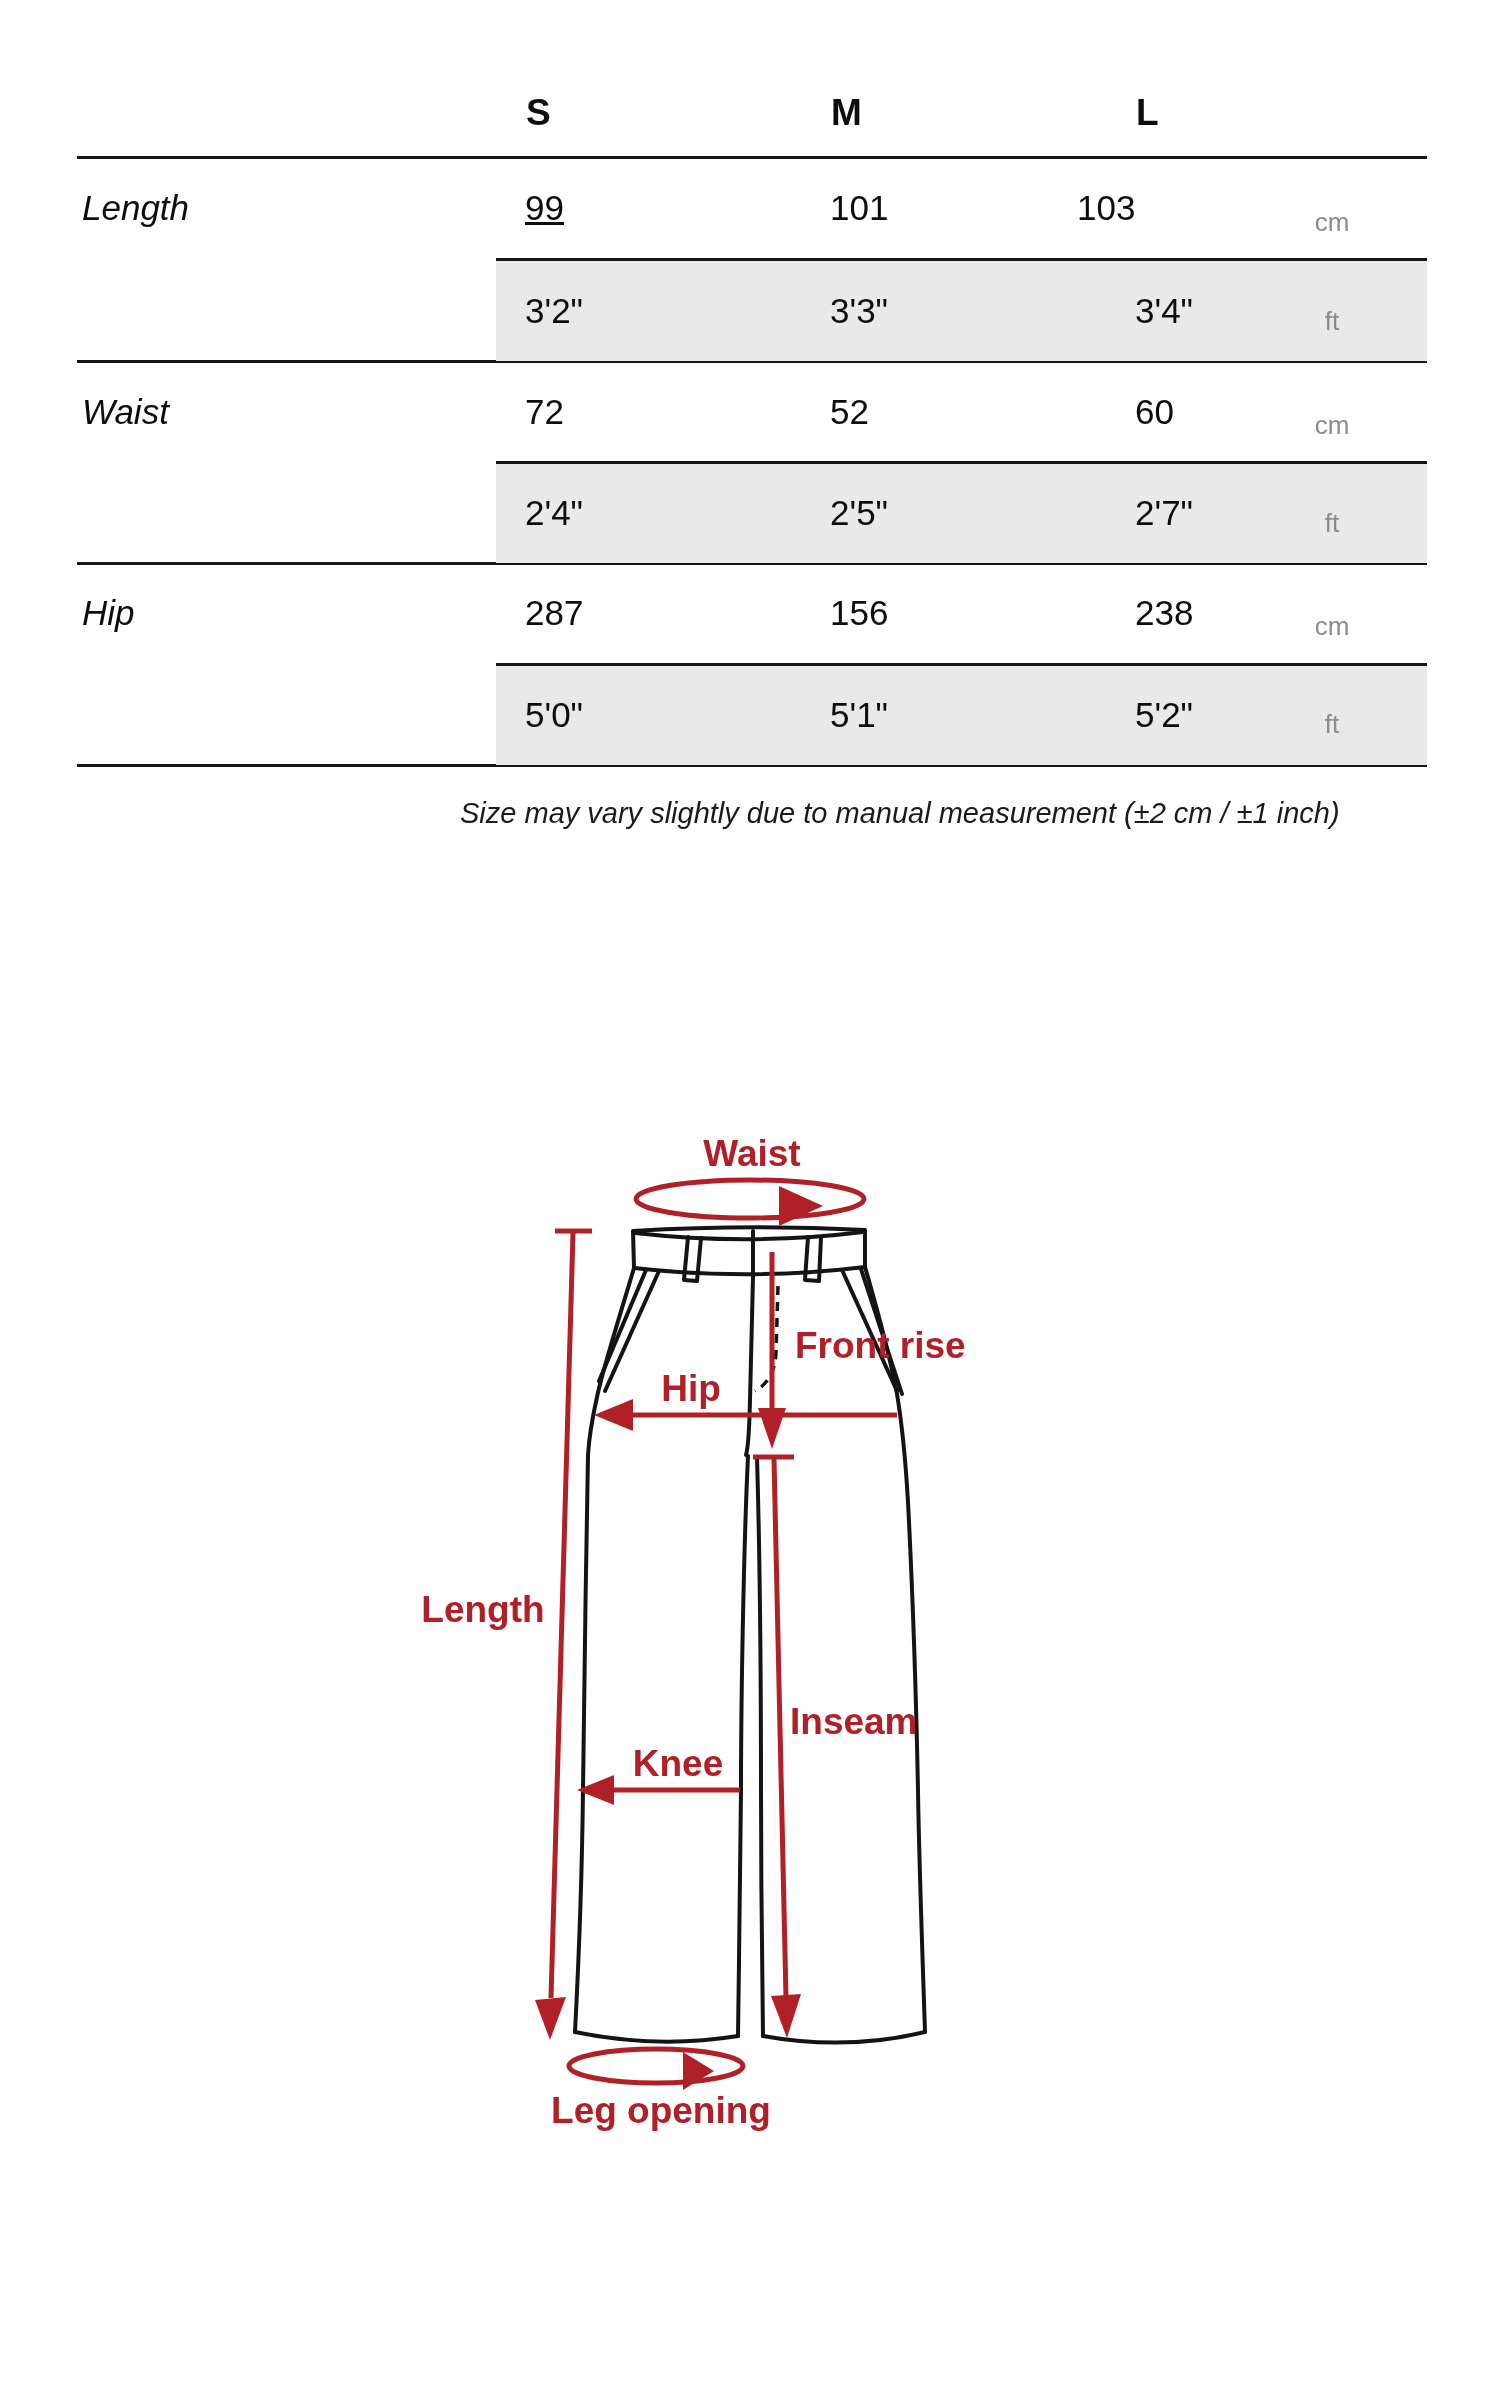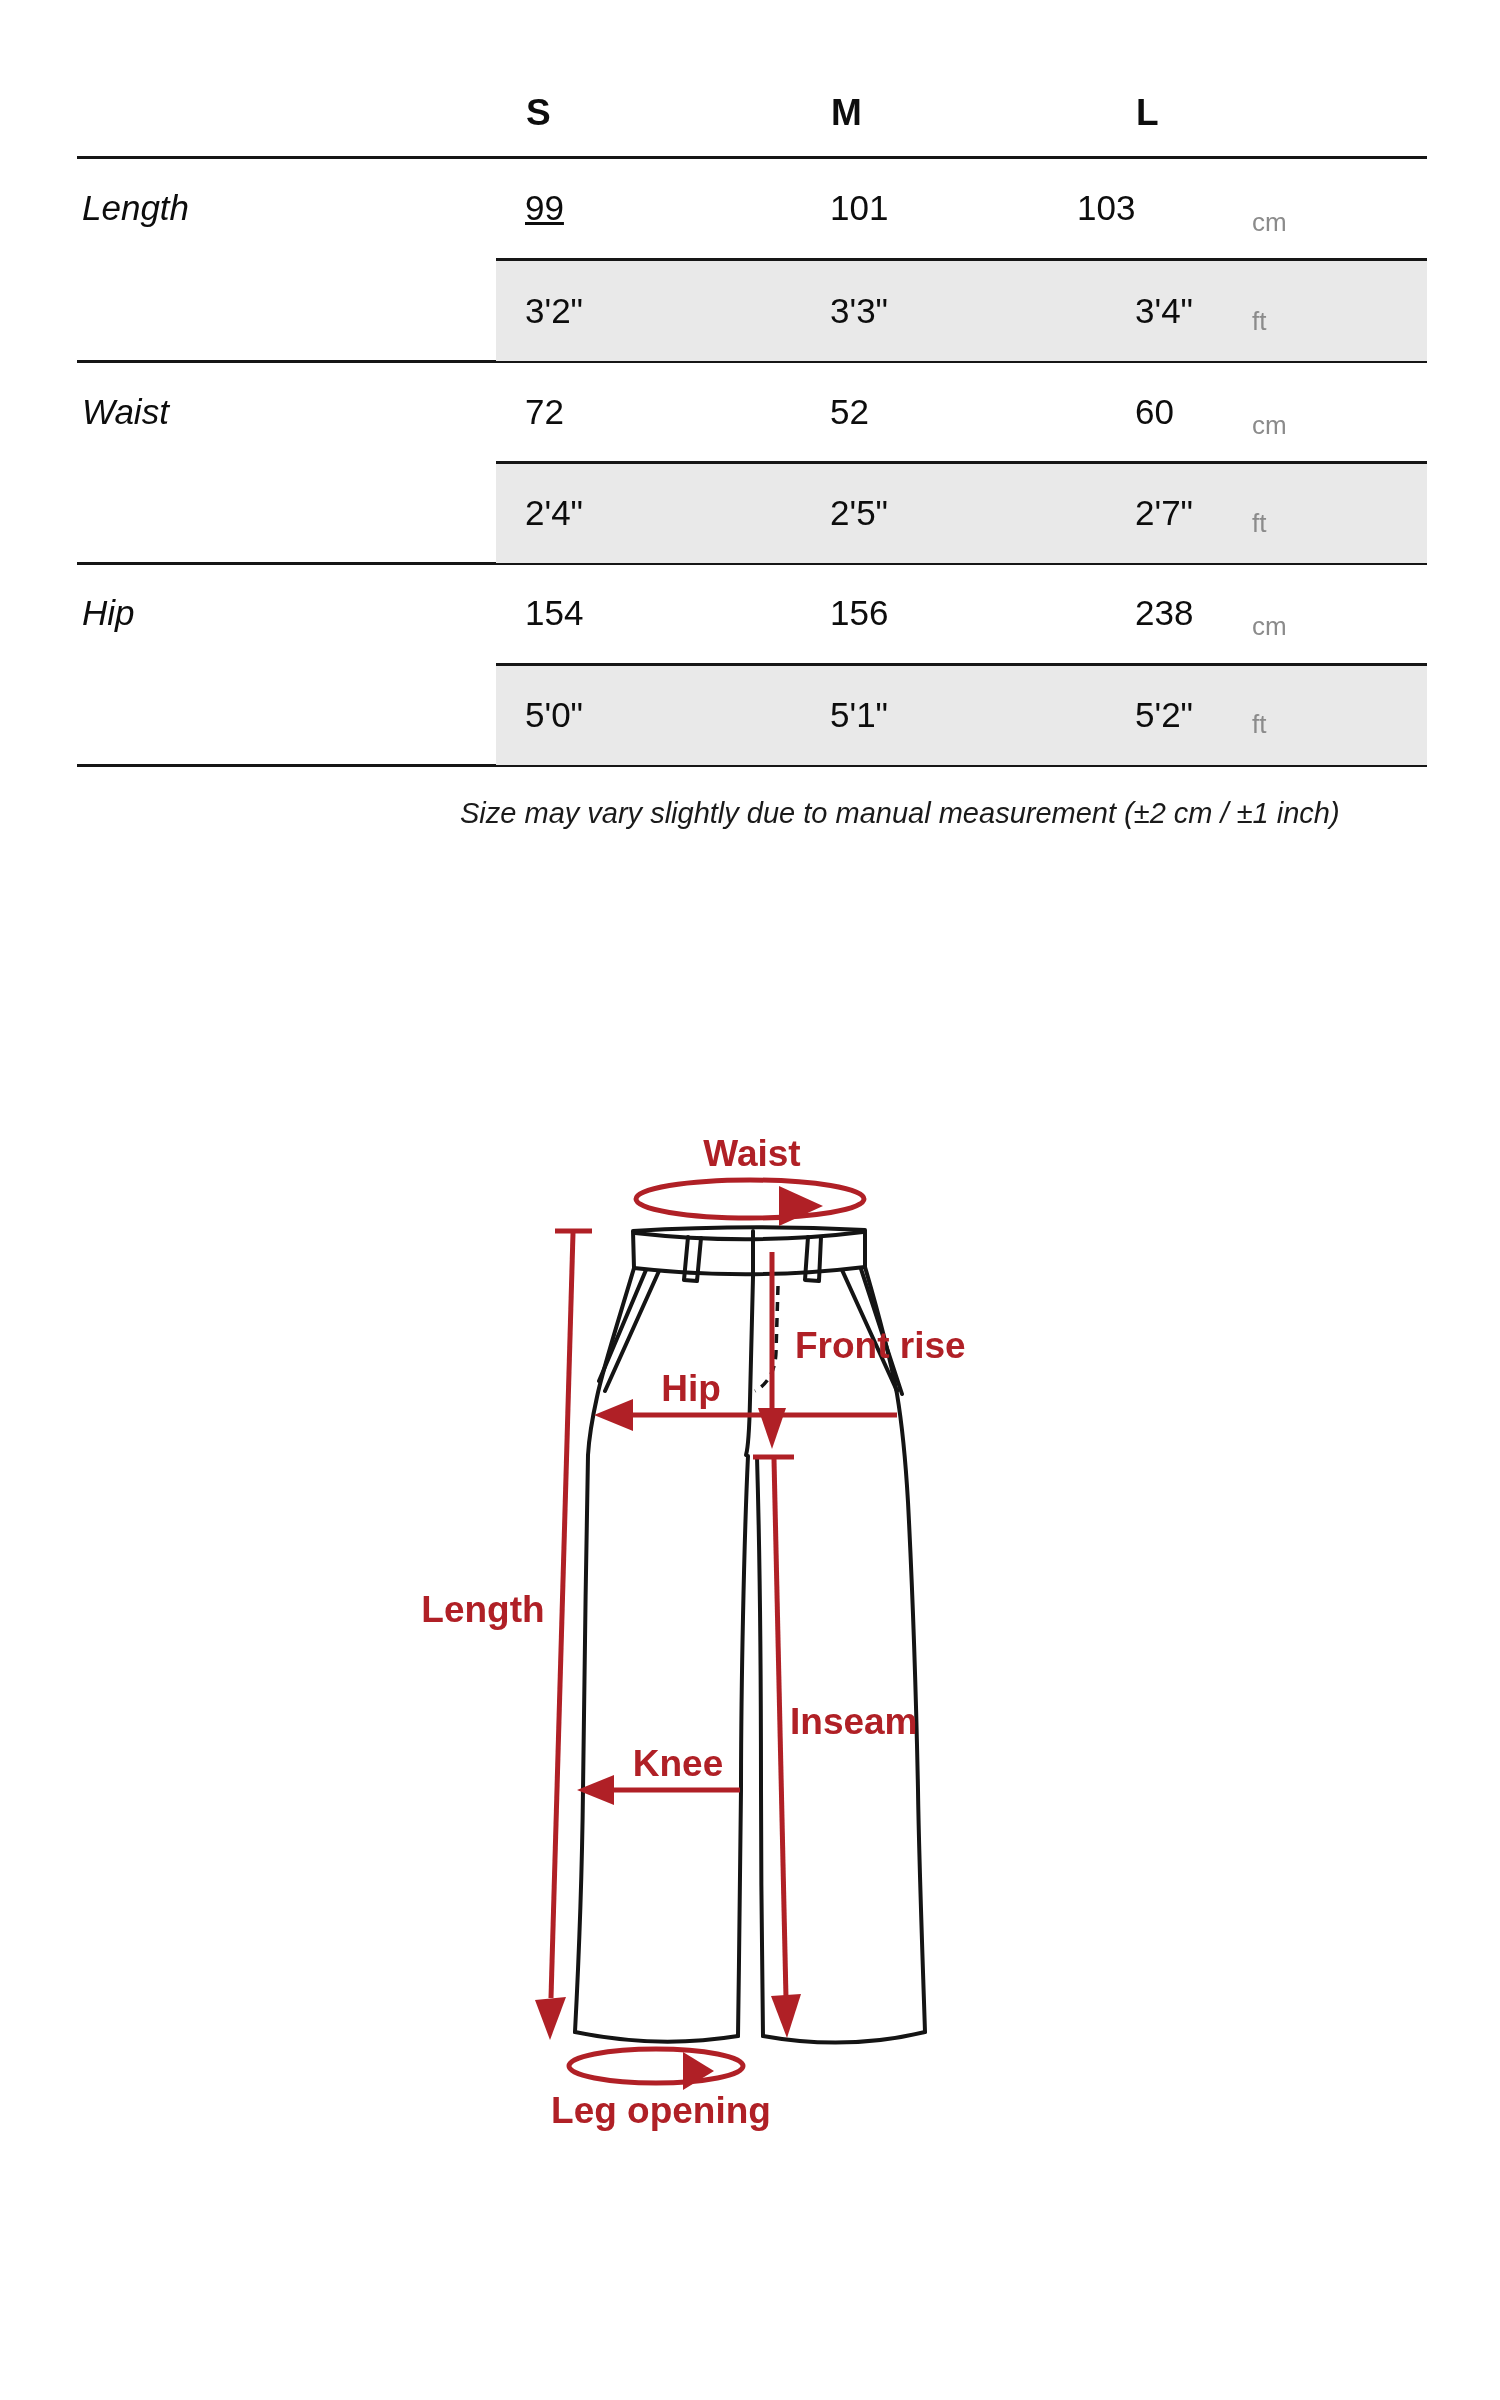--- a/index.html
+++ b/index.html
@@ -4,21 +4,21 @@
 <style>
   html,body{margin:0;padding:0;background:#ffffff;}
   body{width:1500px;height:2400px;position:relative;font-family:"Liberation Sans",sans-serif;}
   .abs{position:absolute;}
   .hline{position:absolute;height:3px;background:#161616;}
   .subline{position:absolute;height:3px;background:#161616;}
   .greyband{position:absolute;background:#e9e9e9;}
   .colhead{position:absolute;font-size:37px;font-weight:bold;color:#0d0d0d;}
   .rowlabel{position:absolute;font-size:35px;font-style:italic;color:#0d0d0d;}
   .cell{position:absolute;font-size:35px;color:#0d0d0d;}
-  .unit{position:absolute;left:1252px;width:160px;text-align:left;font-size:26px;color:#8b8b8b;}
+  .unit{position:absolute;left:1252px;width:160px;text-align:center;font-size:26px;color:#8b8b8b;}
   .note{position:absolute;top:797px;left:460px;width:1010px;text-align:left;
         font-size:29px;font-style:italic;color:#1a1a1a;}
   svg text.dlabel{font-family:"Liberation Sans",sans-serif;font-size:37px;font-weight:bold;}
 </style>
 </head>
 <body>
 
 <div>
 
   <div class="colhead" style="left:526px;top:92px;">S</div>
@@ -51,21 +51,21 @@
   <div class="cell" style="left:525px;top:392px;">72</div>
   <div class="cell" style="left:830px;top:392px;">52</div>
   <div class="cell" style="left:1135px;top:392px;">60</div>
   <div class="unit" style="top:410px;">cm</div>
   <div class="cell" style="left:525px;top:493px;">2'4"</div>
   <div class="cell" style="left:830px;top:493px;">2'5"</div>
   <div class="cell" style="left:1135px;top:493px;">2'7"</div>
   <div class="unit" style="top:508px;">ft</div>
 
   <div class="rowlabel" style="left:82px;top:593px;">Hip</div>
-  <div class="cell" style="left:525px;top:593px;">154</div>
+  <div class="cell" style="left:525px;top:593px;">287</div>
   <div class="cell" style="left:830px;top:593px;">156</div>
   <div class="cell" style="left:1135px;top:593px;">238</div>
   <div class="unit" style="top:611px;">cm</div>
   <div class="cell" style="left:525px;top:695px;">5'0"</div>
   <div class="cell" style="left:830px;top:695px;">5'1"</div>
   <div class="cell" style="left:1135px;top:695px;">5'2"</div>
   <div class="unit" style="top:709px;">ft</div>
 
   <div class="note">Size may vary slightly due to manual measurement (±2 cm / ±1 inch)</div>
 </div>

